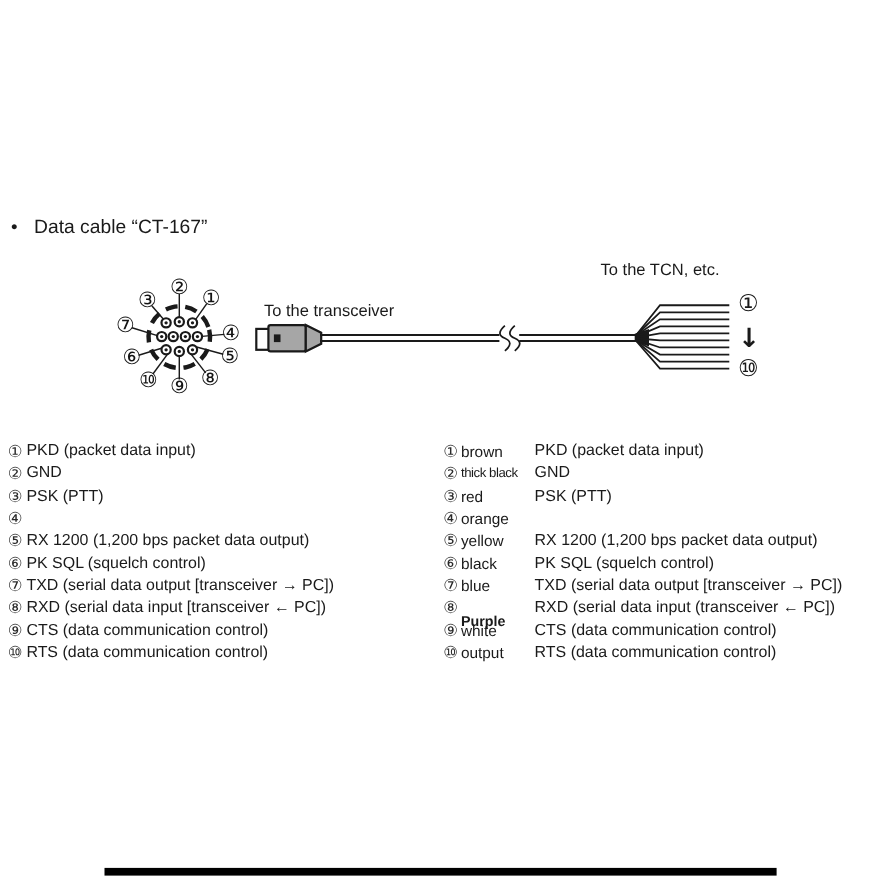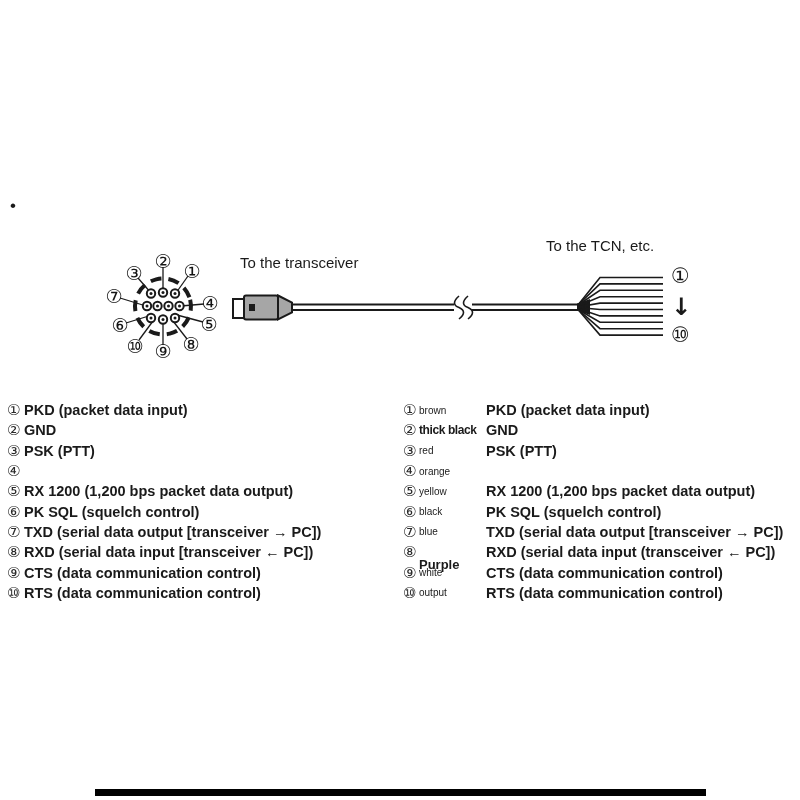--- a/index.html
+++ b/index.html
@@ -16,35 +16,36 @@
     font-size:19px;font-family:"DejaVu Sans",sans-serif;color:#141414;
   }
   .wire-marker{font-size:21px;font-family:"DejaVu Sans",sans-serif;line-height:20px;}
   .down-arrow{font-size:24px;font-weight:700;line-height:24px;font-family:"DejaVu Sans",sans-serif;}
   .pin-list{position:absolute;}
   .pin-row{display:flex;height:20.3px;align-items:center;white-space:nowrap;}
   .pin-row .cnum{
     font-size:15px;font-family:"DejaVu Sans",sans-serif;color:#2a2a2a;
     width:17px;flex:0 0 17px;line-height:20px;
   }
-  .pin-row .desc{font-size:14.5px;font-weight:bold;}
+  .pin-row .desc{font-size:14.5px;}
   .pin-list-right .cnum{width:16px;flex:0 0 16px;}
-  .pin-row .wcolor{font-size:10px;width:67px;flex:0 0 67px;}
-  .pin-row .wcolor.condensed{font-size:12px;letter-spacing:-0.4px;font-weight:bold;}
+  .pin-row .wcolor{font-size:14px;width:67px;flex:0 0 67px;}
+  .pin-row .wcolor.condensed{font-size:12px;letter-spacing:-0.4px;}
   .pin-row .wcolor.bold{font-size:13px;font-weight:700;margin-top:24px;}
   .bottom-bar{position:absolute;left:95px;top:789px;width:611px;height:7px;background:#000;}
   svg{display:block;}
 </style>
 </head>
 <body>
 
 <div class="page">
 
   <div class="title">
     <span class="bullet">•</span>
+    <span>Data cable “CT-167”</span>
   </div>
 
   <svg class="abs" style="left:100px;top:250px;" width="125" height="112" viewBox="0 0 125 112">
 
     <g stroke="#1a1a1a" stroke-width="1.3">
       <line x1="38" y1="28" x2="51" y2="43"></line>
       <line x1="63" y1="17" x2="63" y2="42"></line>
       <line x1="88" y1="26" x2="76" y2="43"></line>
       <line x1="20" y1="48" x2="46" y2="56"></line>
       <line x1="104" y1="54" x2="81" y2="56"></line>
@@ -91,21 +92,21 @@
       <span class="cnum-diagram" style="left: 124px; top: 263px;">③</span>
       <span class="cnum-diagram" style="left: 200px; top: 293px;">④</span>
       <span class="cnum-diagram" style="left: 199px; top: 314px;">⑤</span>
       <span class="cnum-diagram" style="left: 110px; top: 315px;">⑥</span>
       <span class="cnum-diagram" style="left: 104px; top: 286px;">⑦</span>
       <span class="cnum-diagram" style="left: 181px; top: 334px;">⑧</span>
       <span class="cnum-diagram" style="left: 153px; top: 341px;">⑨</span>
       <span class="cnum-diagram" style="left: 125px; top: 336px;">⑩</span>
     </div>
 
-  <div class="abs lbl" style="left:240px;top:254px;">To the transceiver</div>
+  <div class="abs lbl" style="left:240px;top:274px;">To the transceiver</div>
   <div class="abs lbl" style="left:546px;top:237px;">To the TCN, etc.</div>
 
   <svg class="abs" style="left:228px;top:260px;" width="472" height="90" viewBox="0 0 472 90">
 
     <g>
       <rect x="5" y="39" width="13" height="19" fill="#ffffff" stroke="#1a1a1a" stroke-width="2"></rect>
       <rect x="16" y="35.5" width="34" height="24" rx="2" fill="#a6a6a6" stroke="#1a1a1a" stroke-width="2"></rect>
       <rect x="21" y="44" width="6" height="7" fill="#1a1a1a"></rect>
       <path d="M50 35.5 L64 42.5 L64 52.5 L50 59.5 Z" fill="#a6a6a6" stroke="#1a1a1a" stroke-width="2"></path>
     </g>

